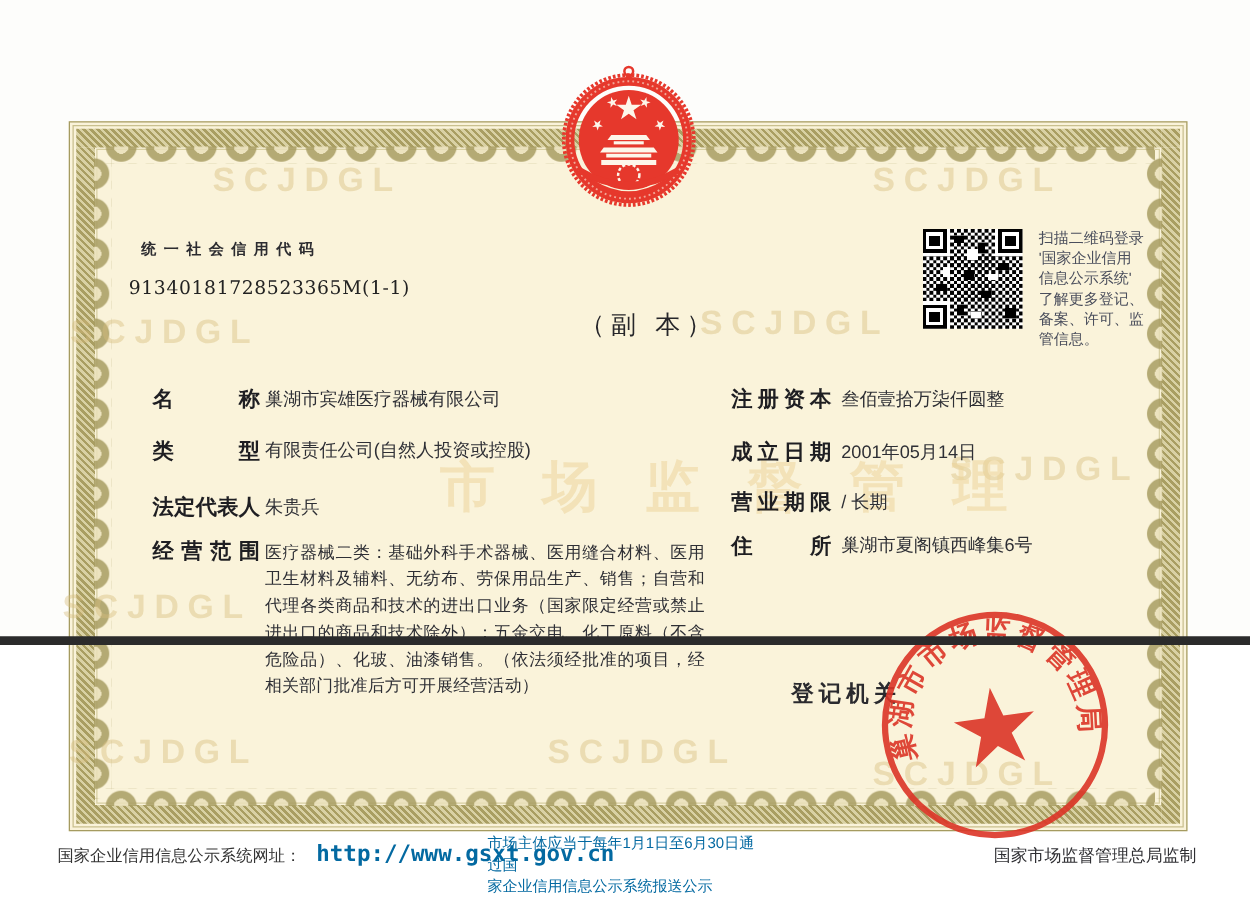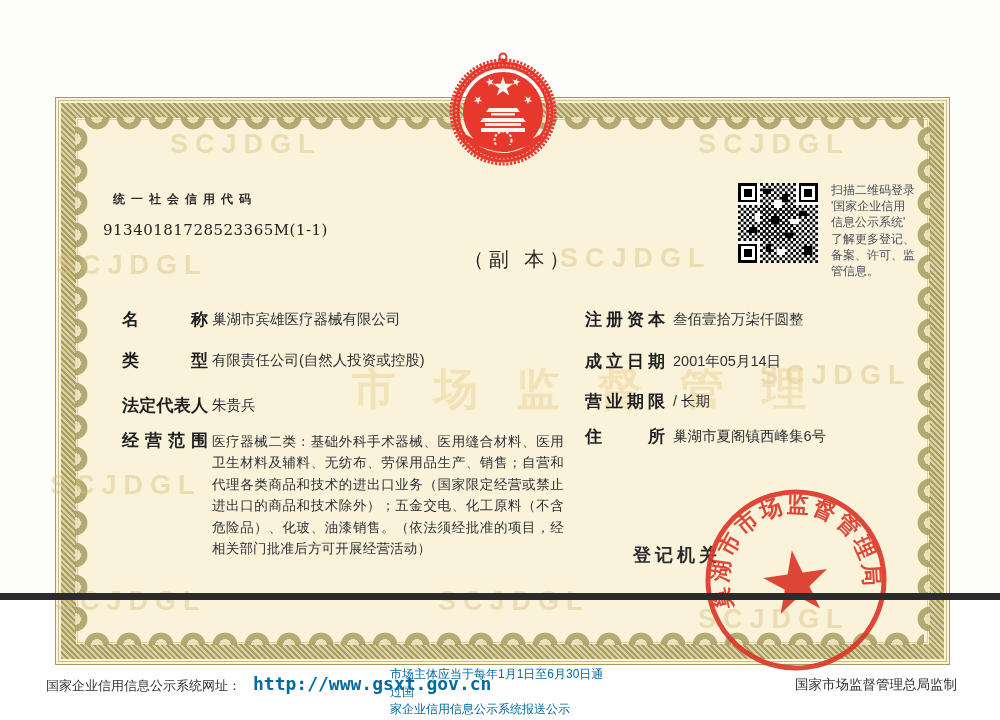--- a/index.html
+++ b/index.html
@@ -1,17 +1,17 @@
 <!DOCTYPE html>
 <html><head>
 <meta charset="utf-8">
 <style>
   html,body{margin:0;padding:0;width:1000px;height:720px;overflow:hidden;background:#fff;
     font-family:"Liberation Sans",sans-serif;}
-  .page{position:relative;width:1000px;height:600px;background:#fdfdfb;}
+  .page{position:relative;width:1000px;height:516px;background:#fdfdfb;}
   
   .cert{position:absolute;left:55px;top:97px;width:895px;height:568px;background:#faf3da;z-index:0;}
   .cert .f1{position:absolute;inset:0;border:1px solid #a59b60;}
   .cert .f2{position:absolute;inset:3px;border:1px solid #b3a96e;opacity:.7;}
   .cert .band{position:absolute;inset:6px;border:15px solid;
     border-image:repeating-linear-gradient(45deg,#a99e62 0 2px,#d9d1a4 2px 4px) 15;}
   .cert .f3{position:absolute;inset:22px;border:1px solid #b9ae72;opacity:.55;}
   .sc{position:absolute;opacity:.85;}
   .sct{left:26px;right:26px;top:20px;height:14px;
     background:radial-gradient(circle at 16px 0px,#e9e0ba 0 6px,#a89d62 6px 12px,rgba(0,0,0,0) 12.8px) 0 0/32px 14px repeat-x;}

